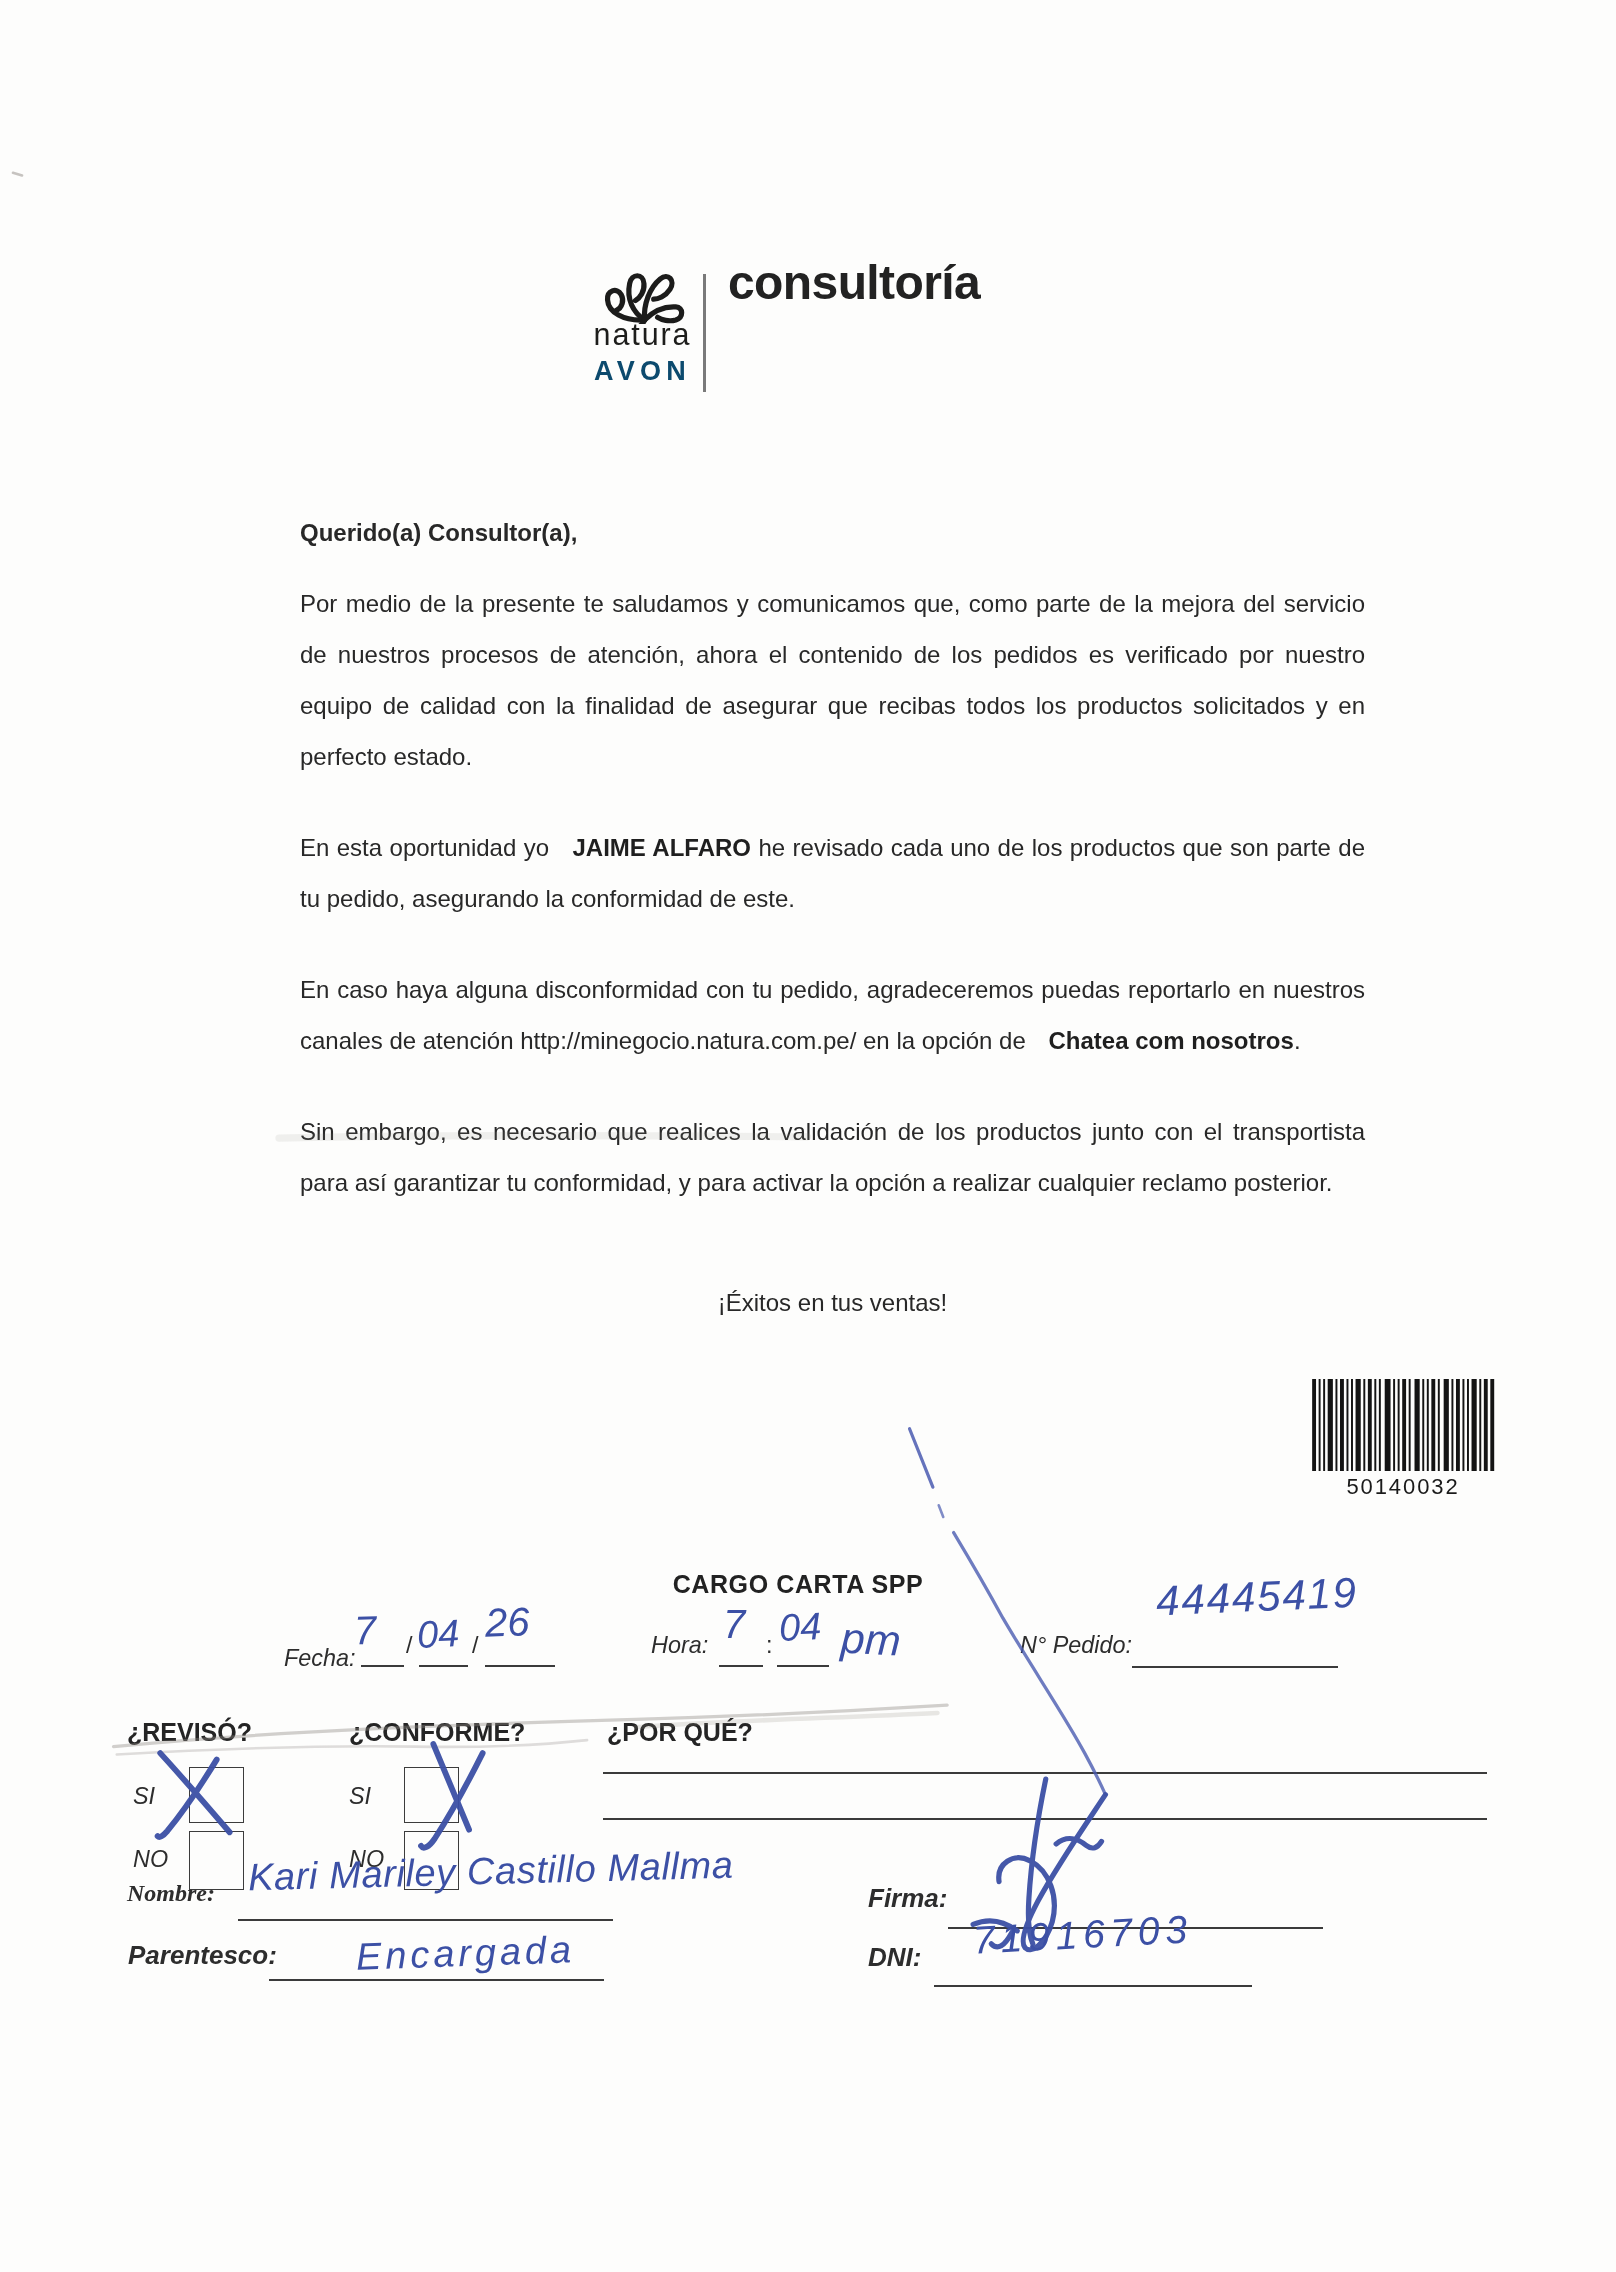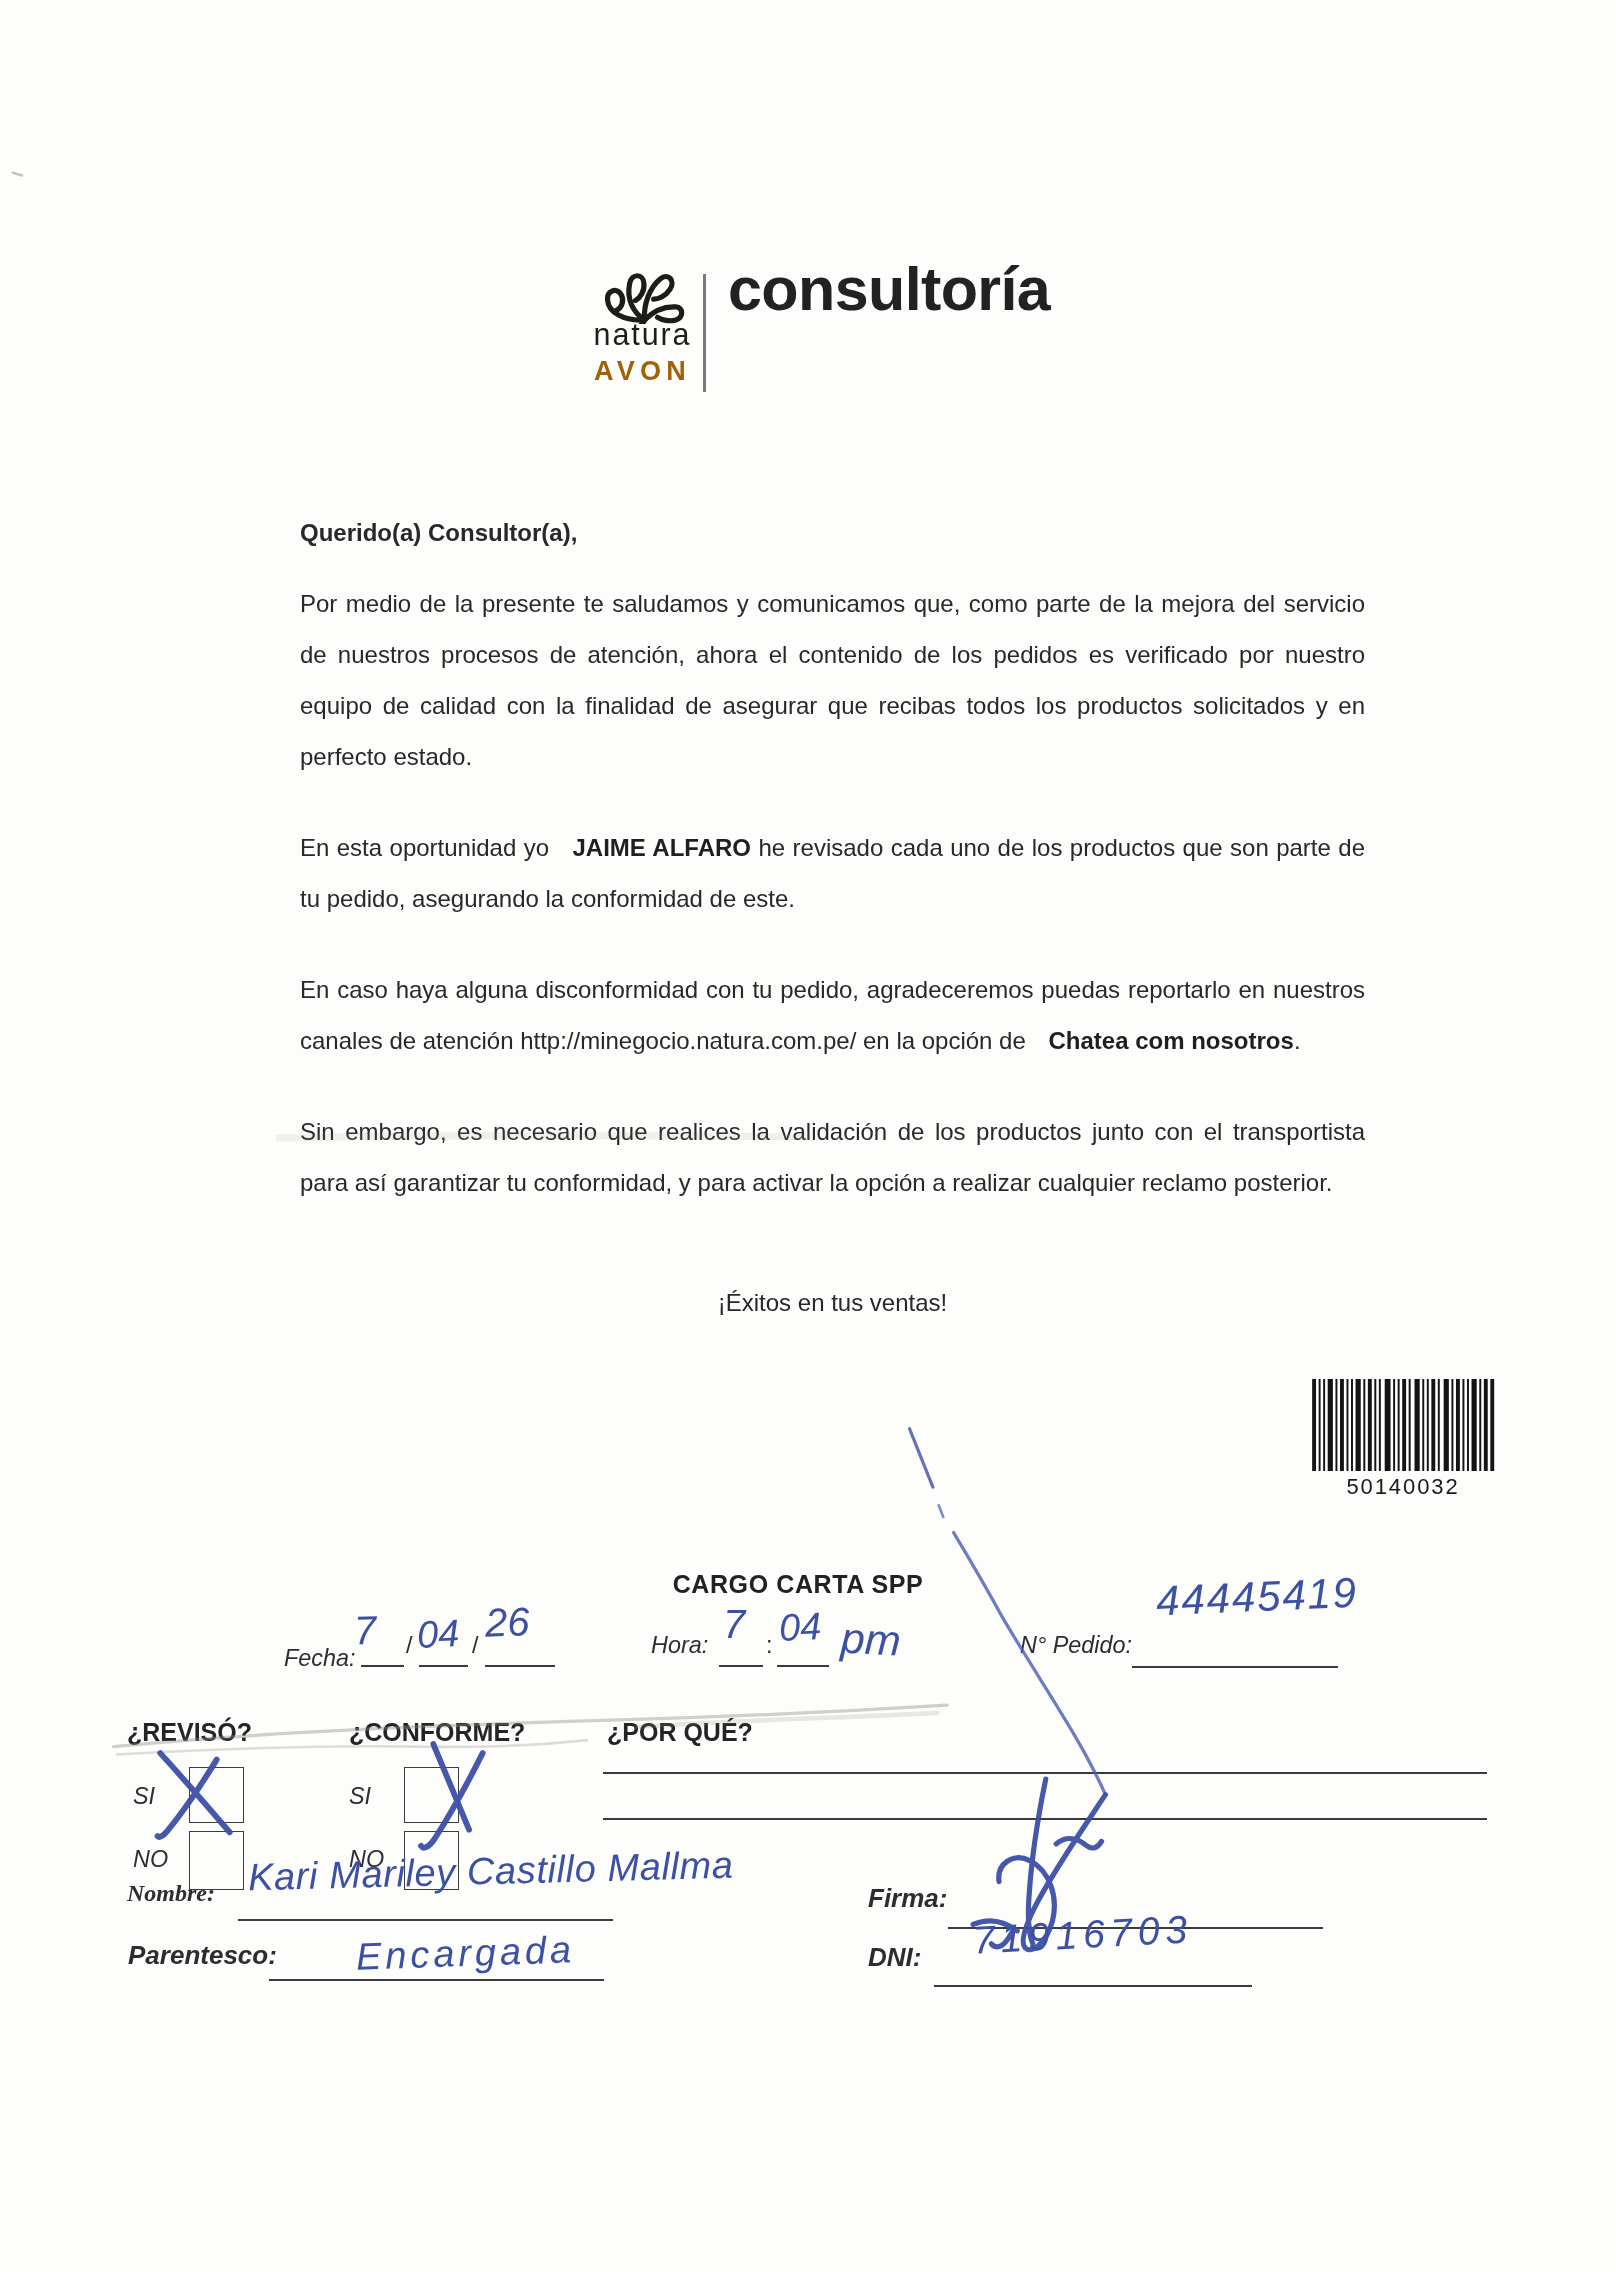--- a/index.html
+++ b/index.html
@@ -6,24 +6,24 @@
   .page{
     position:relative;width:1616px;height:2273px;background:#fdfdfc;
     font-family:"Liberation Sans",sans-serif;color:#2b2b2b;overflow:hidden;
   }
   
   .logo{position:absolute;left:545px;top:247px;width:545px;height:162px;}
   .leaf{position:absolute;left:45px;top:0;}
   .natura-word{position:absolute;left:0;top:70px;width:195px;text-align:center;
     font-size:30.5px;letter-spacing:1.9px;color:#1d1d1b;}
   .avon-word{position:absolute;left:0;top:109px;width:195px;text-align:center;
-    font-size:27px;font-weight:bold;letter-spacing:5.2px;color:#a16207;}
+    font-size:27px;font-weight:bold;letter-spacing:5.2px;color:#0c4a6e;}
   .logo-div{position:absolute;left:158px;top:27px;width:3.2px;height:118px;background:#7a7a7a;}
   .logo-title{position:absolute;left:183px;top:11.7px;color:#222;}
-  .logo-title .l1{font-size:61px;font-weight:700;letter-spacing:-0.6px;line-height:1.0;}
+  .logo-title .l1{font-size:48px;font-weight:700;letter-spacing:-0.6px;line-height:1.0;}
   .logo-title .l2{font-size:54px;font-weight:400;letter-spacing:0px;line-height:1.1;color:#2e2e2e;}
   
   .letter{position:absolute;left:300px;top:507px;width:1065px;
     font-size:24px;line-height:51px;text-align:justify;color:#282828;}
   .letter p{margin:0 0 40px 0;}
   .letter .greeting{font-weight:bold;text-align:left;margin-bottom:19.5px;}
   .letter .closing{text-align:center;margin-top:69px;}
   .letter b{font-weight:bold;color:#1f1f1f;margin-left:16px;}
   
   .barcode-block{position:absolute;left:1310px;top:1379px;width:186px;text-align:center;}

